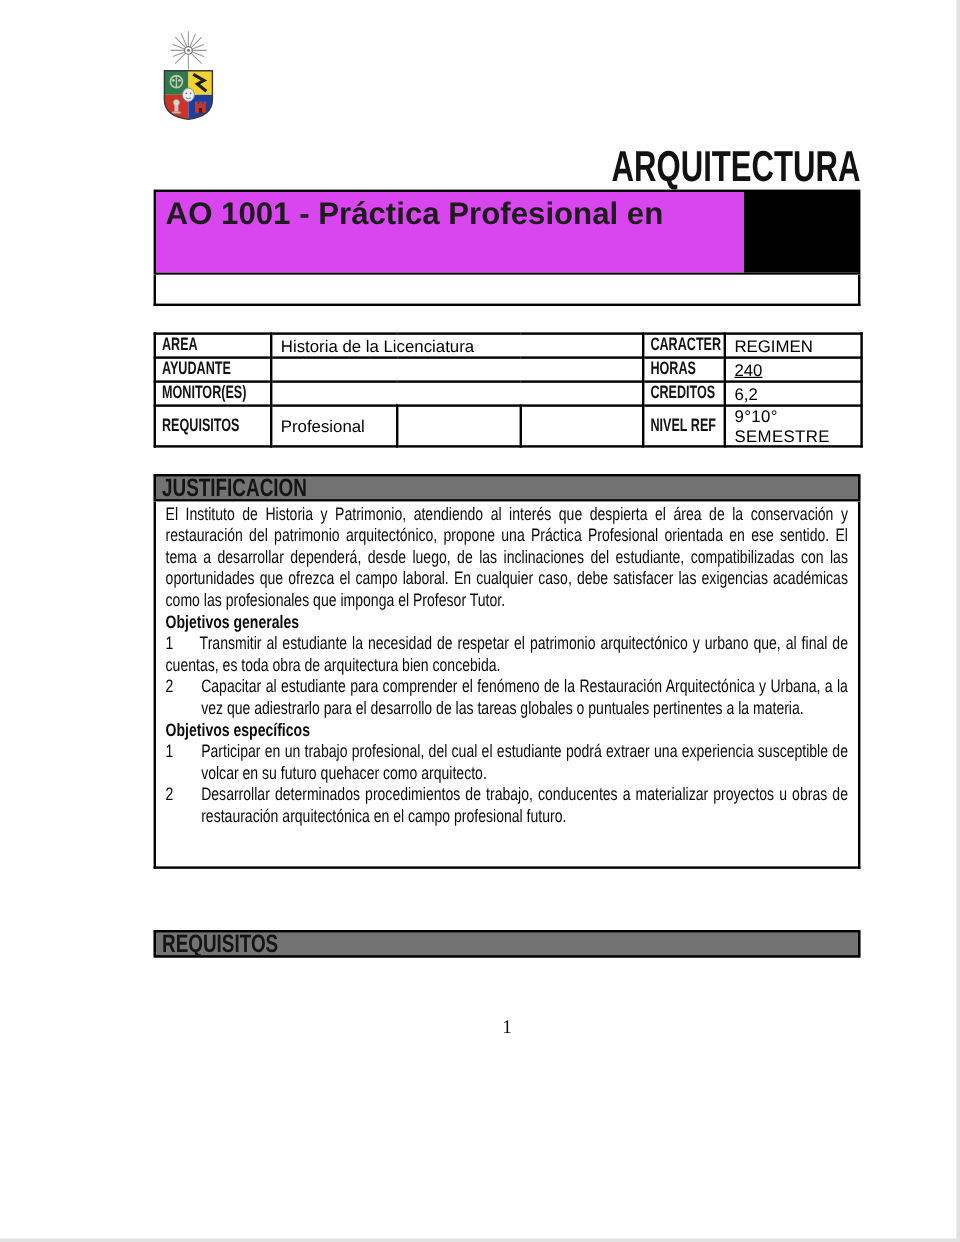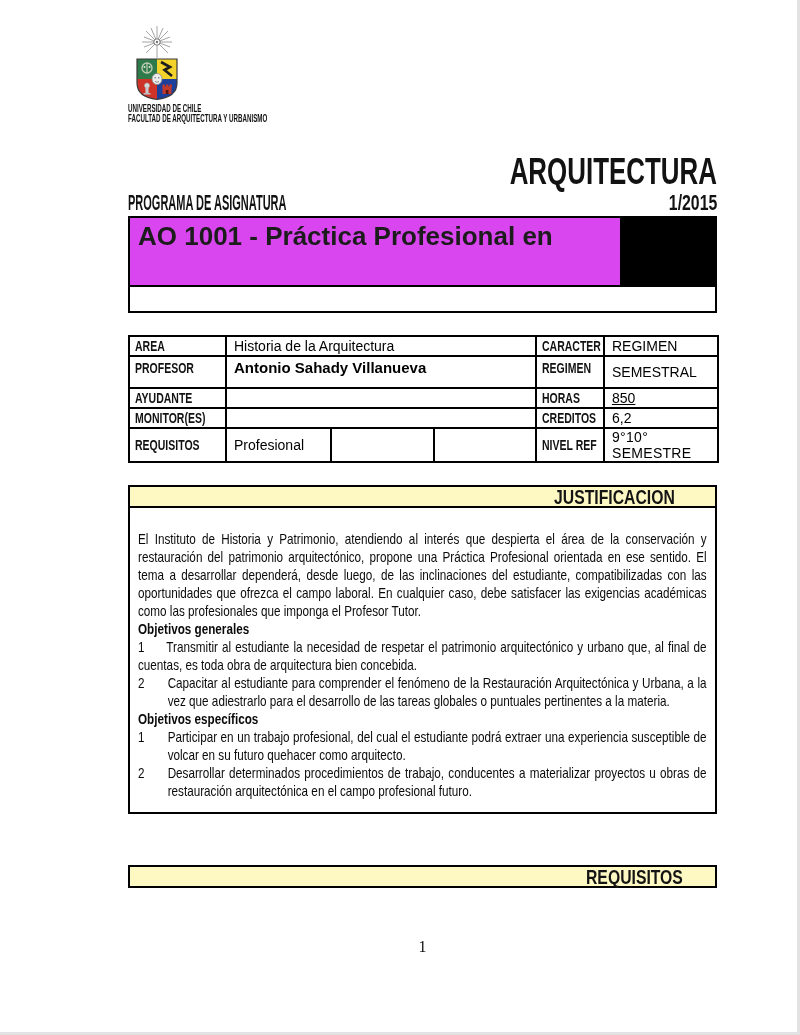--- a/index.html
+++ b/index.html
@@ -19,21 +19,21 @@
   .cond-r    { transform:scaleX(0.72); transform-origin:100% 50%; }
   .cond-sm   { transform:scaleX(0.62); transform-origin:0 50%; font-weight:bold; }
   .cond-lbl  { transform:scaleX(0.70); transform-origin:0 50%; }
   .cond-bar  { transform:scaleX(0.75); transform-origin:0 50%; }
   .cond-brand{ transform:scaleX(0.72); transform-origin:100% 50%; }
 
   
   .logo-block { margin-top:25px; }
   .crest { display:block; }
   .logo-captions { margin-top:2px; font-size:10px; line-height:10px; }
-  .brand-line { margin-top:30px; text-align:right; font-size:36px; line-height:35px; }
+  .brand-line { margin-top:19px; text-align:right; font-size:36px; line-height:35px; }
   .program-row { margin-top:3px; display:flex; justify-content:space-between; align-items:flex-end;
                  font-size:22px; line-height:22px; }
 
   
   .title-box { margin-top:2px; display:flex; border:2px solid #000; height:71px; }
   .title-gray { flex:1; background:#d946ef; padding:2px 17px 0 8px;
                 font-size:26px; line-height:32px; font-weight:bold; color:#1c1c1c; }
   .title-black { width:95px; background:#000; }
   .empty-box { height:26px; border:2px solid #000; border-top:none; background:#fff; }
 
@@ -49,24 +49,24 @@
   tr.r3 td { height:19px;text-decoration:underline; }
   tr.r4 td { height:19px; }
   tr.r5 td { height:20px; }
   tr.r2 td.lbl, tr.r2 td.val { vertical-align:top; padding-top:2px; }
   .prof-name { font-weight:bold; font-size:15px; }
   .nivel { font-size:12.5px; letter-spacing:0.3px; }
 
   
   .section { margin-top:22px; }
   .section.req { margin-top:51px; }
-  .sec-bar { height:23px; background:#fef9c3; border:2px solid #000;
-             display:flex; align-items:center; padding-left:5px;justify-content:flex-end; }
+  .sec-bar { height:23px; background:#737373; border:2px solid #000;
+             display:flex; align-items:center; padding-left:5px; }
   .sec-bar span { font-size:21px; color:#141414; }
-  .sec-box { border:2px solid #000; border-top:none; background:#fff; padding:22px 8px 8px 8px; }
+  .sec-box { border:2px solid #000; border-top:none; background:#fff; padding:2px 8px 8px 8px; }
   .sec-box.just { min-height:306px; }
   .sec-box.reqb { min-height:47px; padding:12px 14px; }
 
   
   .narrow { width:729px; transform:scaleX(0.78); transform-origin:0 0;
             font-size:15px; line-height:18px; color:#0a0a0a; }
   .para { text-align:justify; }
   .obj-head { font-weight:bold; }
   .obj-flow { text-align:justify; }
   .obj-flow .n { margin-right:28px; }
@@ -124,34 +124,26 @@
           <rect x="38" y="59.5" width="2.4" height="2.6" fill="#c0392b"></rect>
           <rect x="41.5" y="59.5" width="2.4" height="2.6" fill="#c0392b"></rect>
           <rect x="37.8" y="65" width="2.6" height="4" fill="#5a1410"></rect>
         </g>
         <ellipse cx="29" cy="54" rx="5" ry="5.6" fill="#ececec" stroke="#8a8a8a" stroke-width="0.8"></ellipse>
         <circle cx="27.2" cy="52.8" r="0.8" fill="#777"></circle>
         <circle cx="30.8" cy="52.8" r="0.8" fill="#777"></circle>
         <path d="M27,56.5 Q29,58 31,56.5" fill="none" stroke="#777" stroke-width="0.8"></path>
         <path d="M9,34 H49 V58 Q49,72 29,74.5 Q9,72 9,58 Z" fill="none" stroke="#3a3a3a" stroke-width="1.2"></path>
       </svg>
-      <div class="logo-captions">
-        <div><span class="cond-sm">UNIVERSIDAD DE CHILE</span></div>
-        <div><span class="cond-sm">FACULTAD DE ARQUITECTURA Y URBANISMO</span></div>
-      </div>
     </div>
 
     <div class="brand-line">
       <span class="cond-brand" style="font-size:36px">ARQUITECTURA</span>
     </div>
 
-    <div class="program-row">
-      <span class="cond">PROGRAMA DE ASIGNATURA</span>
-      <span class="cond-r">1/2015</span>
-    </div>
 
     <div class="title-box">
       <div class="title-gray">
         <div>AO 1001 - Práctica Profesional en</div>
       </div>
       <div class="title-black"></div>
     </div>
     <div class="empty-box"></div>
 
     <table class="info">
@@ -159,35 +151,29 @@
         <col style="width:97px">
           <col style="width:105px">
           <col style="width:103px">
         <col style="width:102px">
           <col style="width:68px">
           <col style="width:114px">
       </colgroup>
       <tbody>
           <tr class="r1">
         <td class="lbl"><span class="cond-lbl">AREA</span></td>
-        <td class="val" colspan="3">Historia de la Arquitectura</td>
+        <td class="val" colspan="3">Historia de la Licenciatura</td>
         <td class="lbl"><span class="cond-lbl">CARACTER</span></td>
         <td class="val2">REGIMEN</td>
-      </tr>
-      <tr class="r2">
-        <td class="lbl"><span class="cond-lbl">PROFESOR</span></td>
-        <td class="val" colspan="3"><span class="prof-name">Antonio Sahady Villanueva</span></td>
-        <td class="lbl"><span class="cond-lbl">REGIMEN</span></td>
-        <td class="val2">SEMESTRAL</td>
       </tr>
       <tr class="r3">
         <td class="lbl"><span class="cond-lbl">AYUDANTE</span></td>
         <td class="val" colspan="3"></td>
         <td class="lbl"><span class="cond-lbl">HORAS</span></td>
-        <td class="val2">850</td>
+        <td class="val2">240</td>
       </tr>
       <tr class="r4">
         <td class="lbl"><span class="cond-lbl">MONITOR(ES)</span></td>
         <td class="val" colspan="3"></td>
         <td class="lbl"><span class="cond-lbl">CREDITOS</span></td>
         <td class="val2">6,2</td>
       </tr>
       <tr class="r5">
         <td class="lbl"><span class="cond-lbl">REQUISITOS</span></td>
         <td class="val">Profesional</td>

